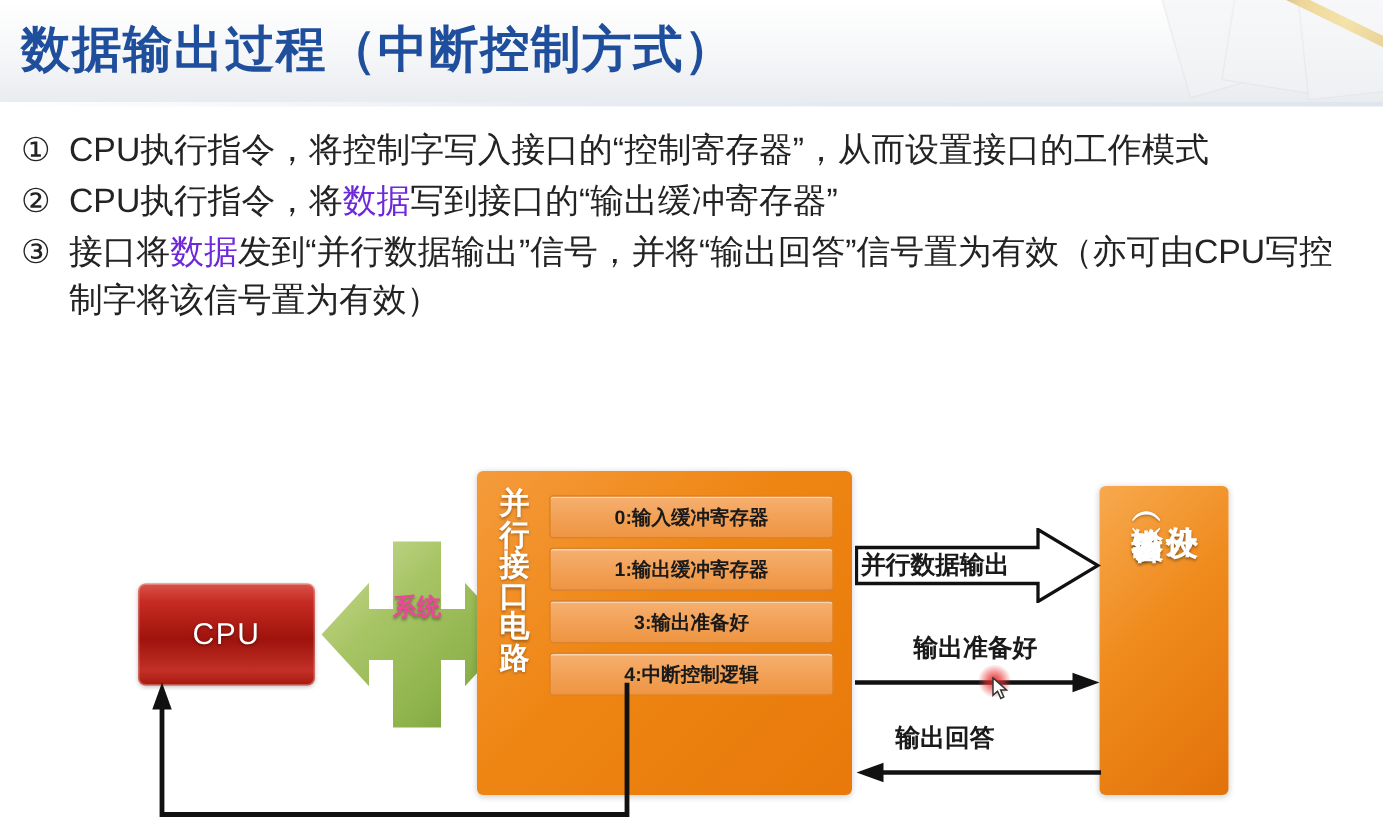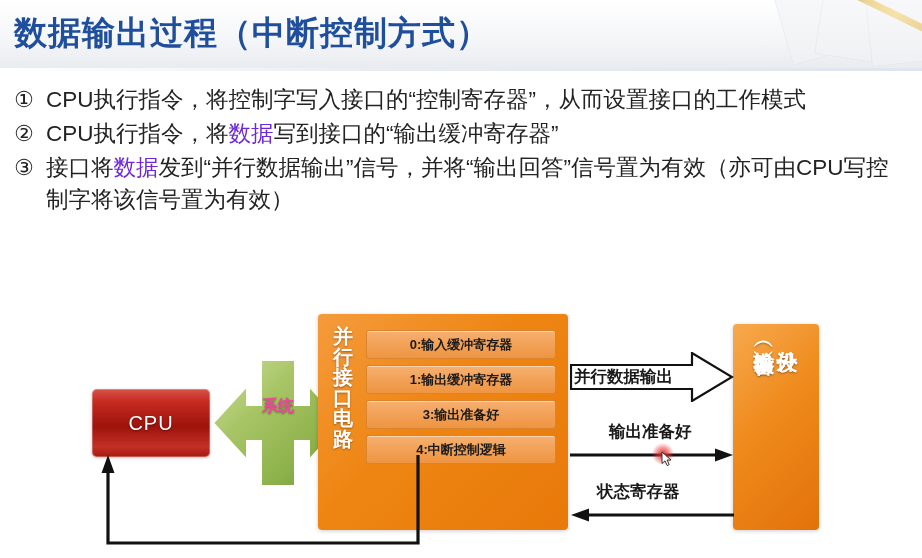--- a/index.html
+++ b/index.html
@@ -360,21 +360,21 @@
     </div>
 
     <div id="sig1-label" class="sig-label">输出准备好</div>
     <div id="sig1-line" class="sig-line">
       <svg width="164" height="14" viewBox="0 0 164 14" xmlns="http://www.w3.org/2000/svg">
         <line x1="0" y1="7" x2="148" y2="7" stroke="#111111" stroke-width="3"></line>
         <path d="M163,7 L145,0.5 L145,13.5 Z" fill="#111111"></path>
       </svg>
     </div>
 
-    <div id="sig2-label" class="sig-label">状态寄存器</div>
+    <div id="sig2-label" class="sig-label">输出回答</div>
     <div id="sig2-line" class="sig-line">
       <svg width="164" height="14" viewBox="0 0 164 14" xmlns="http://www.w3.org/2000/svg">
         <line x1="16" y1="7" x2="164" y2="7" stroke="#111111" stroke-width="3"></line>
         <path d="M1,7 L19,0.5 L19,13.5 Z" fill="#111111"></path>
       </svg>
     </div>
 
     <div id="int-line">
       <svg width="360" height="95" viewBox="0 0 360 95" xmlns="http://www.w3.org/2000/svg">
         <path d="M318,0 L318,88 L8,88 L8,16" fill="none" stroke="#111111" stroke-width="3.2"></path>

